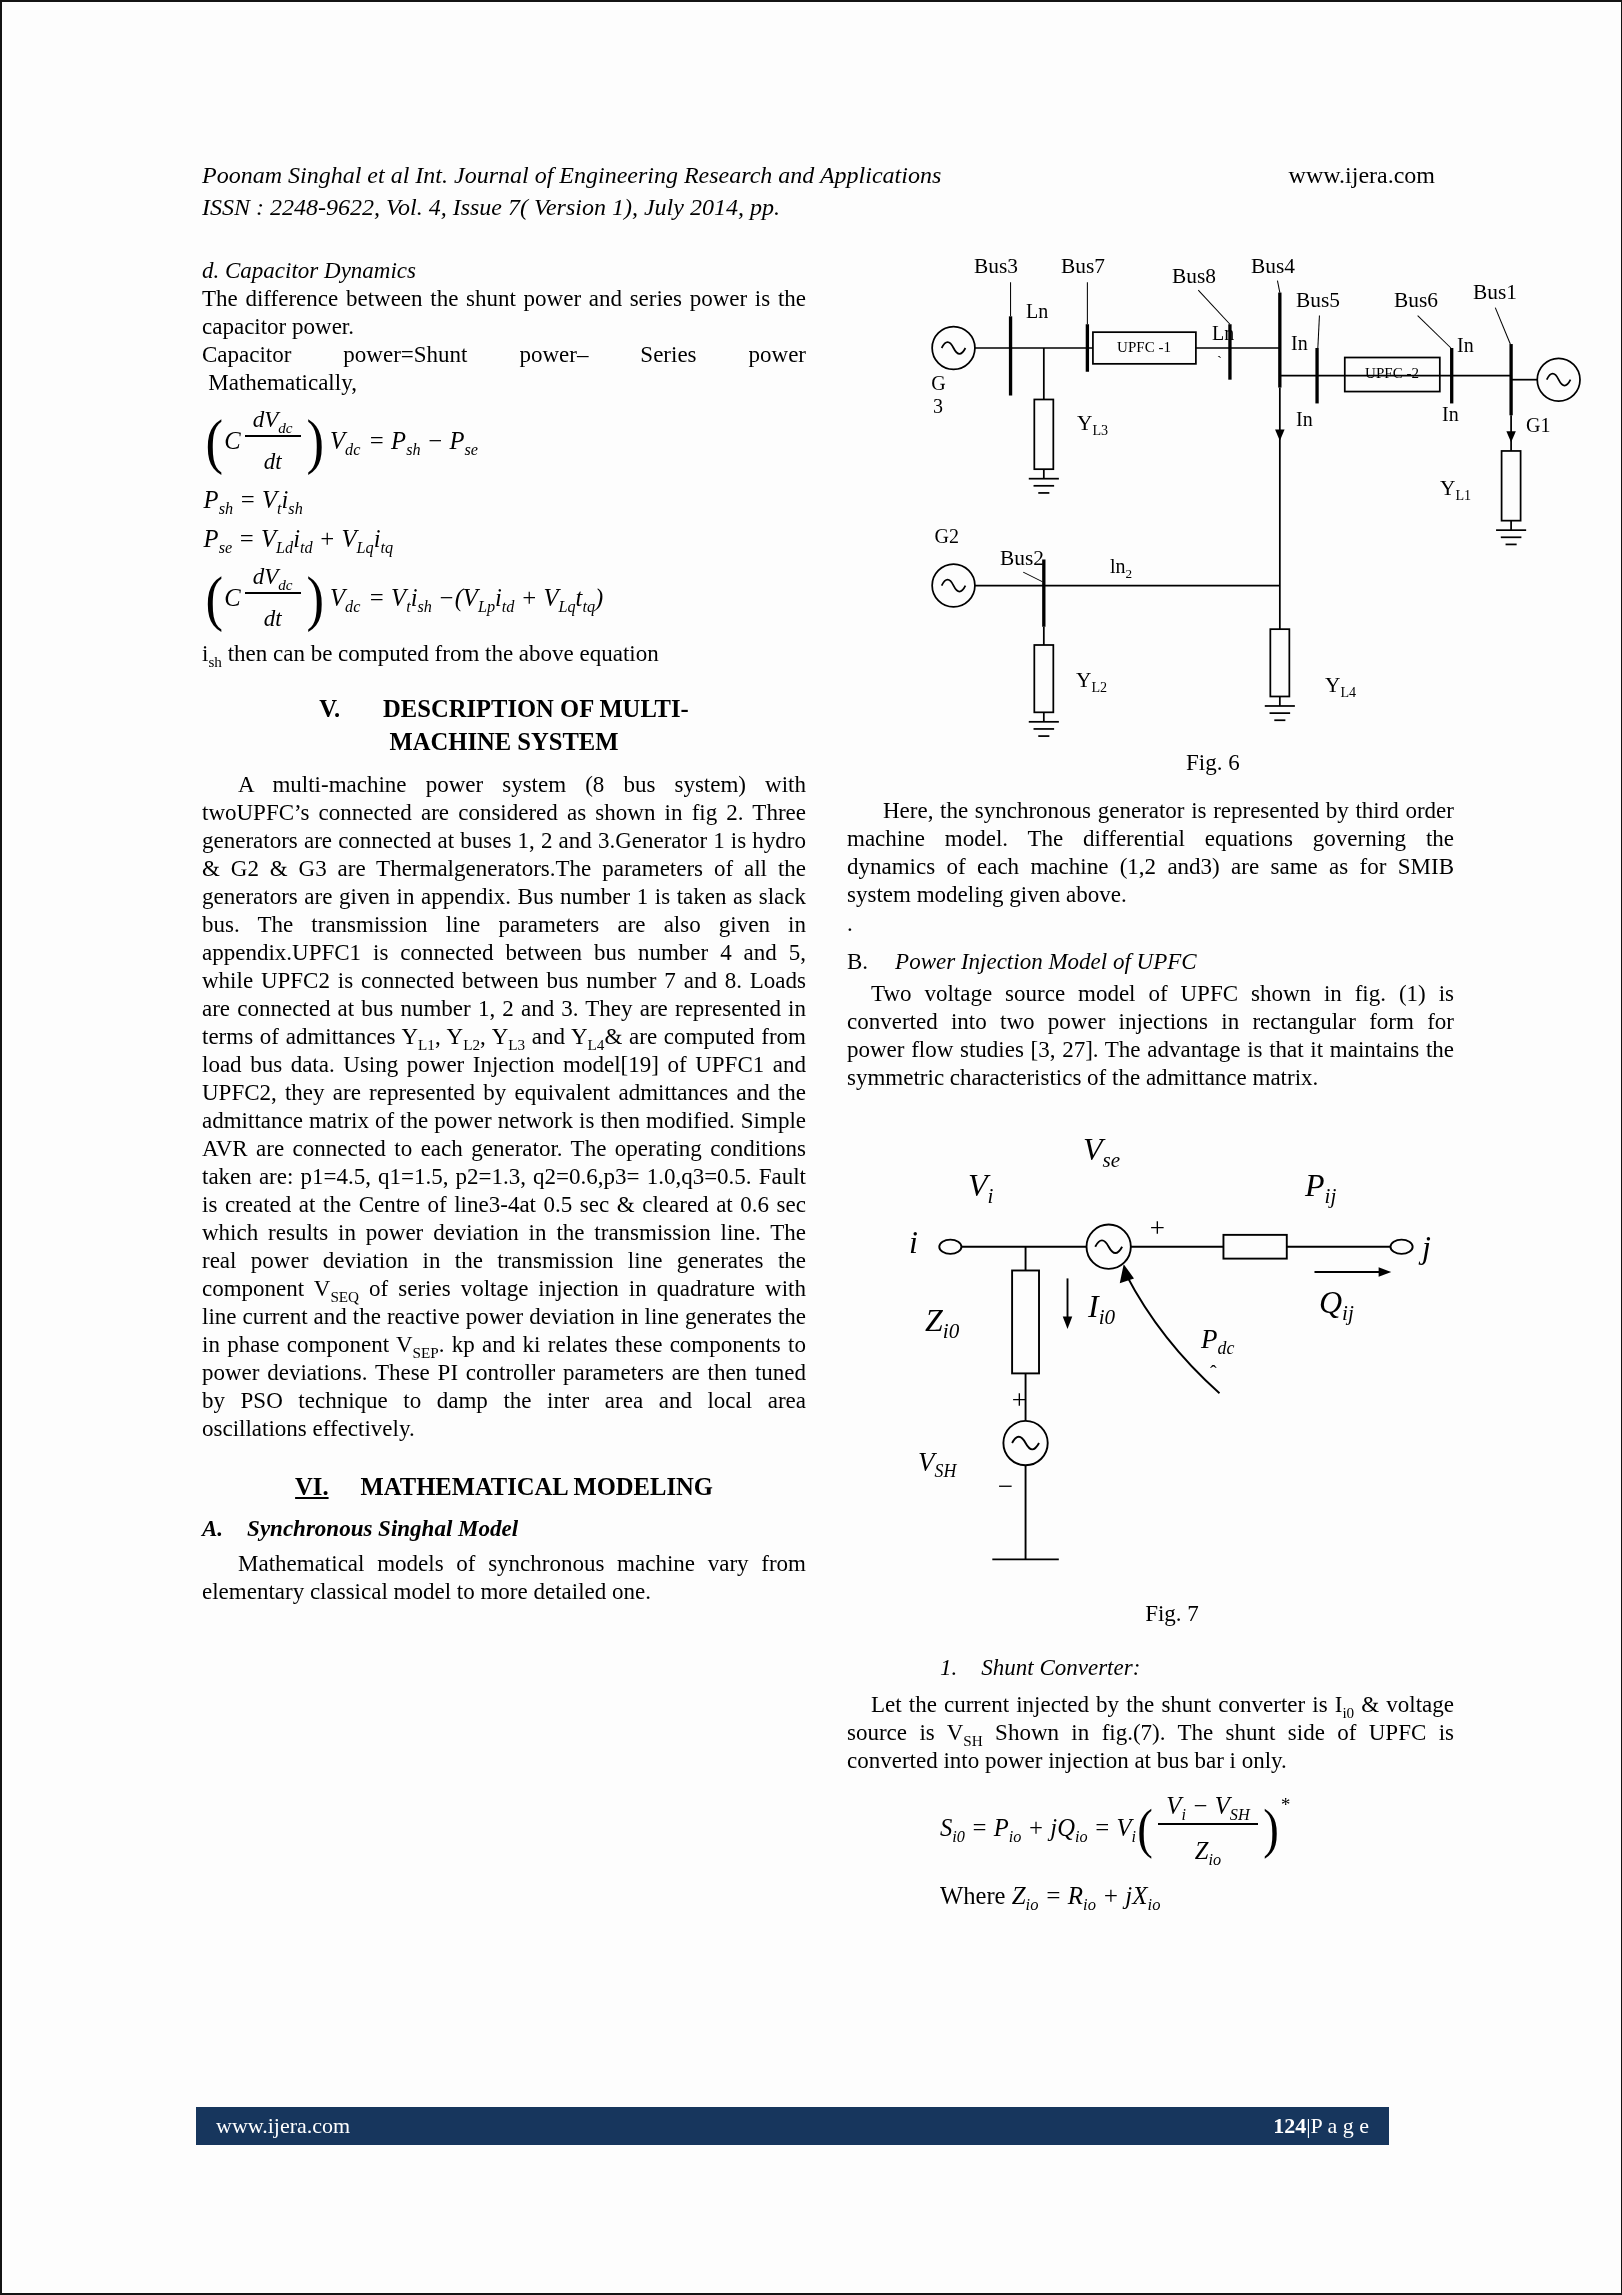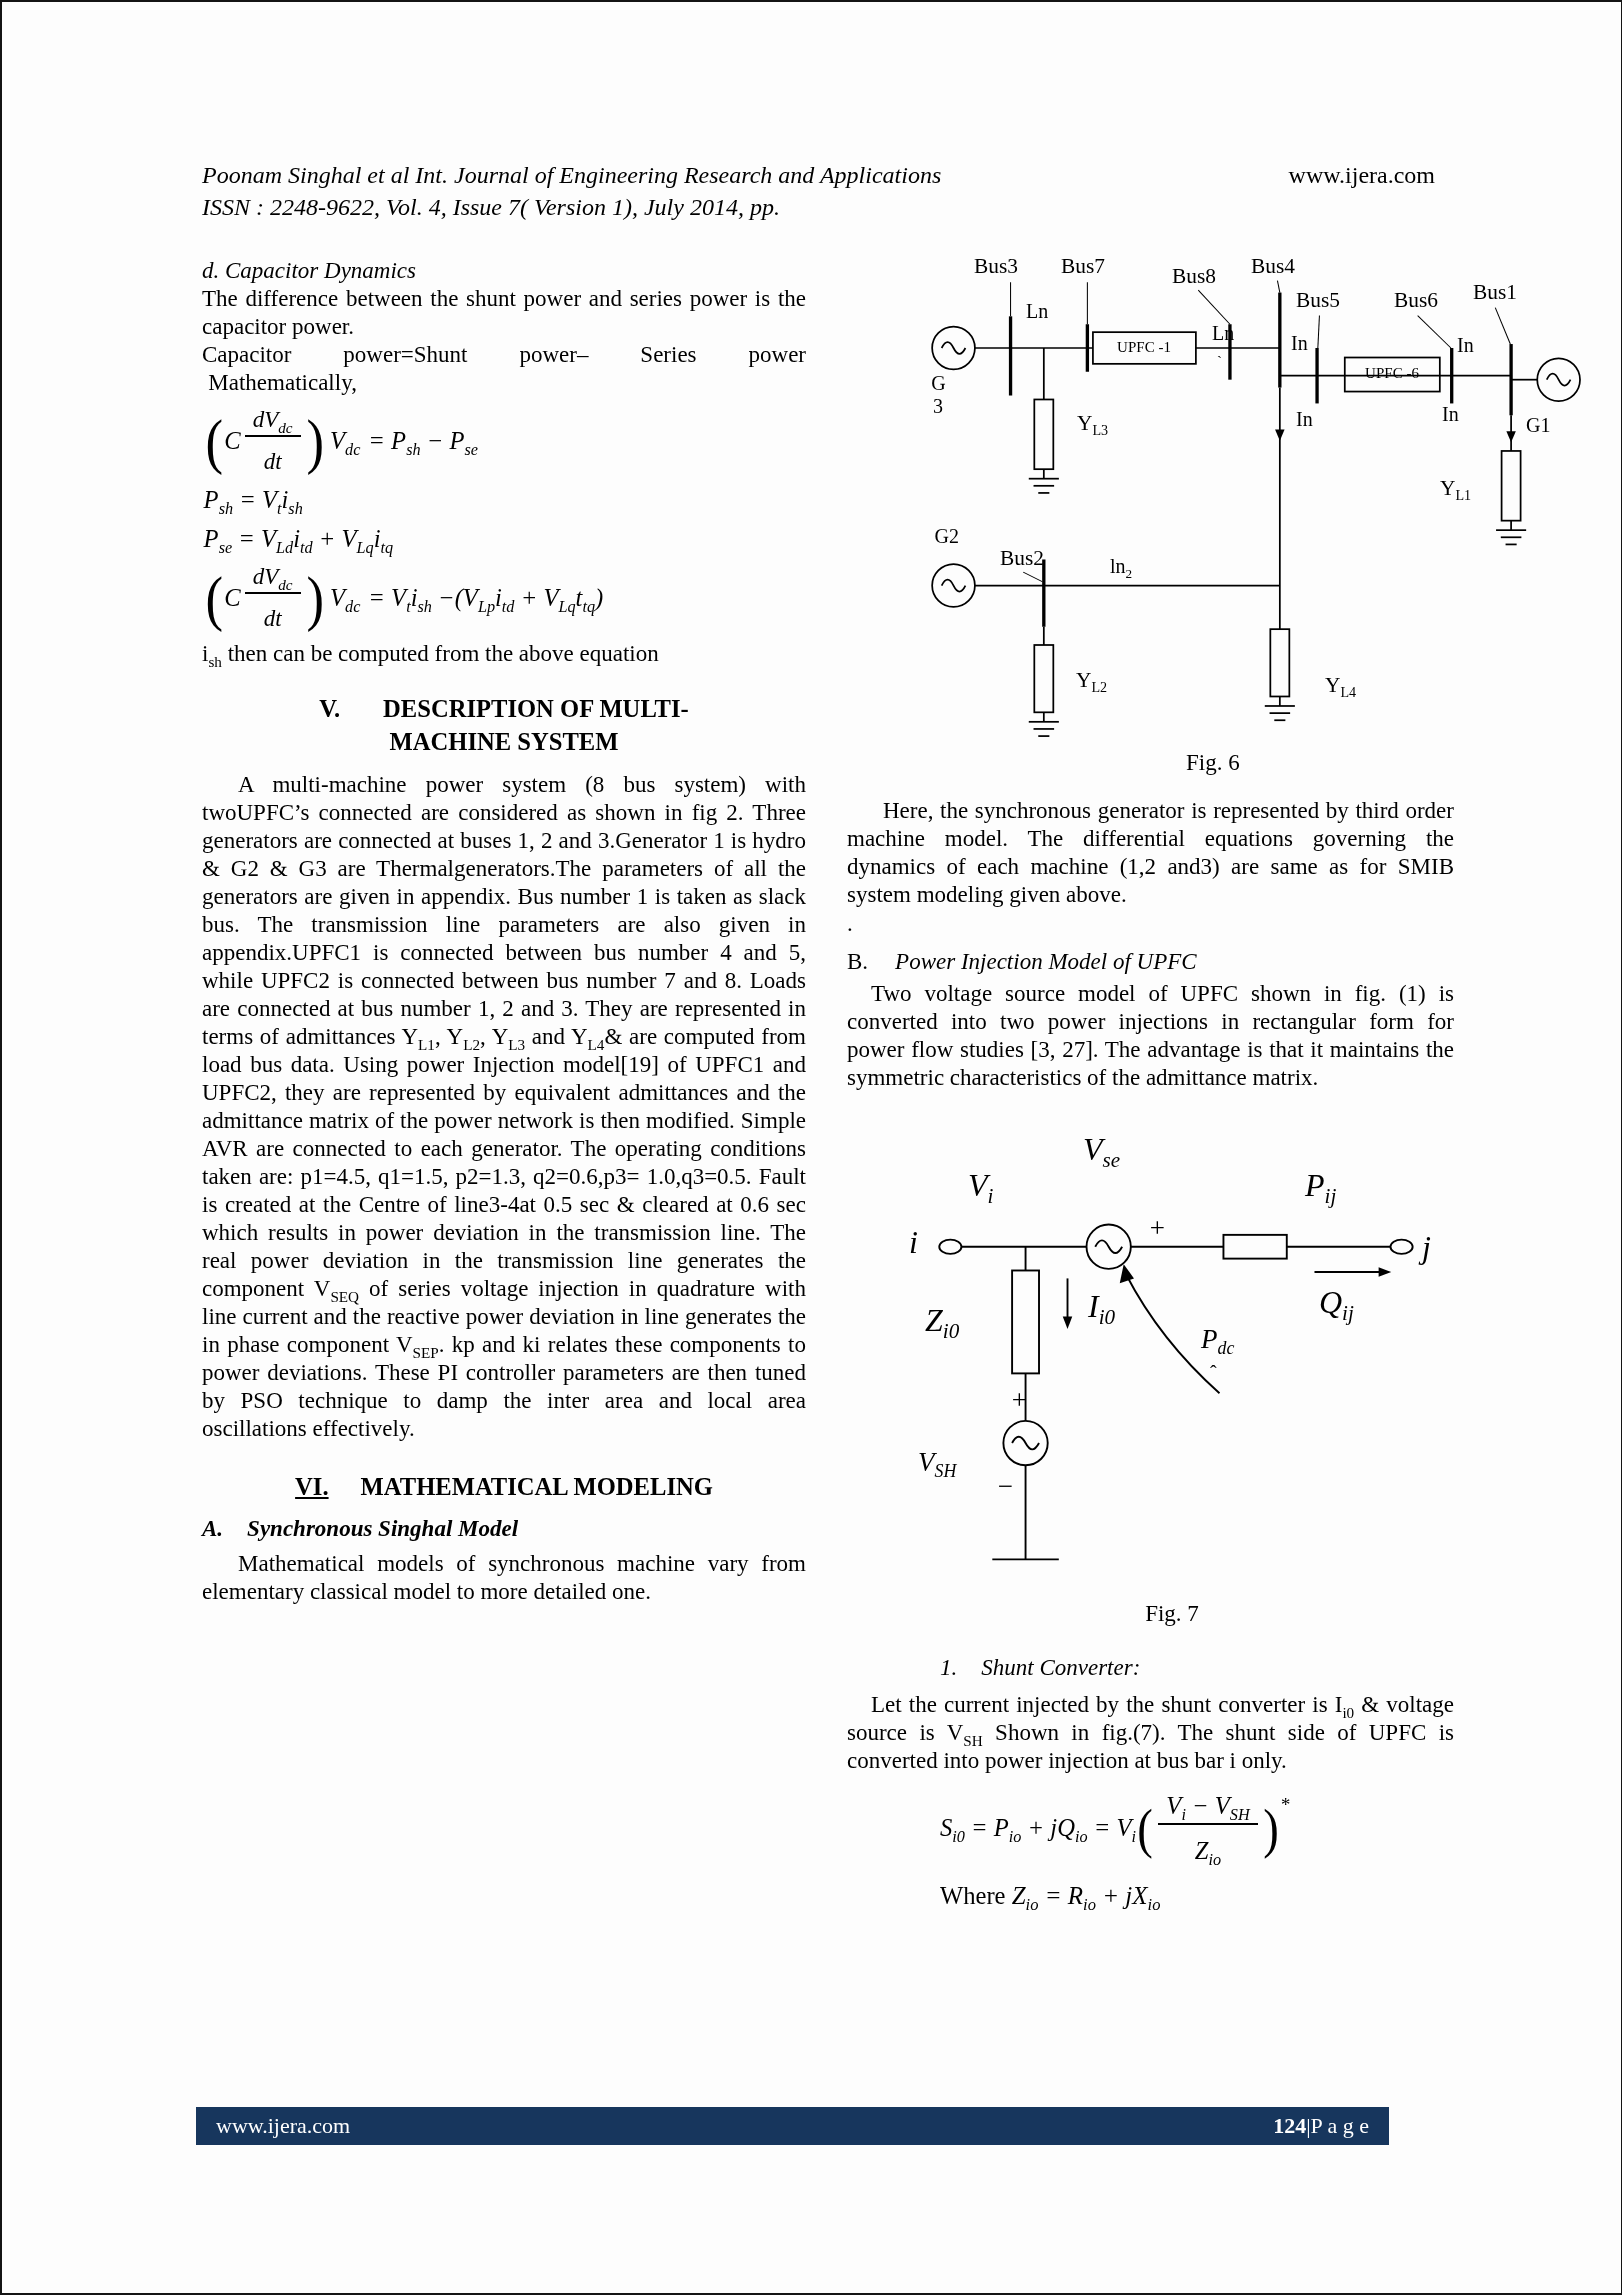--- a/index.html
+++ b/index.html
@@ -212,21 +212,21 @@
       </svg>
       <span class="fig-label" style="left:49px;top:6.3px;">Bus3</span>
       <span class="fig-label" style="left:136px;top:6.3px;">Bus7</span>
       <span class="fig-label" style="left:247px;top:16px;">Bus8</span>
       <span class="fig-label" style="left:326px;top:6.3px;">Bus4</span>
       <span class="fig-label" style="left:371px;top:40px;">Bus5</span>
       <span class="fig-label" style="left:469px;top:40px;">Bus6</span>
       <span class="fig-label" style="left:548px;top:32px;">Bus1</span>
       <span class="fig-label" style="left:75px;top:298px;">Bus2</span>
       <span class="fig-label f-upfc" style="left:219px;top:99px;">UPFC -1</span>
-      <span class="fig-label f-upfc" style="left:467px;top:125px;">UPFC -6</span>
+      <span class="fig-label f-upfc" style="left:467px;top:125px;">UPFC -2</span>
       <span class="fig-label f-sm" style="left:101px;top:52px;">Ln</span>
       <span class="fig-label f-sm" style="left:287px;top:74px;">Ln</span>
       <span class="fig-label f-xs" style="left:292px;top:105px;">ˋ</span>
       <span class="fig-label f-sm" style="left:366px;top:84px;">In</span>
       <span class="fig-label f-sm" style="left:532px;top:86px;">In</span>
       <span class="fig-label f-sm" style="left:371px;top:160px;">In</span>
       <span class="fig-label f-sm" style="left:517px;top:155px;">In</span>
       <span class="fig-label f-sm" style="left:6.3px;top:124px;">G</span>
       <span class="fig-label f-sm" style="left:8px;top:147px;">3</span>
       <span class="fig-label f-sm" style="left:9.5px;top:277px;">G2</span>

